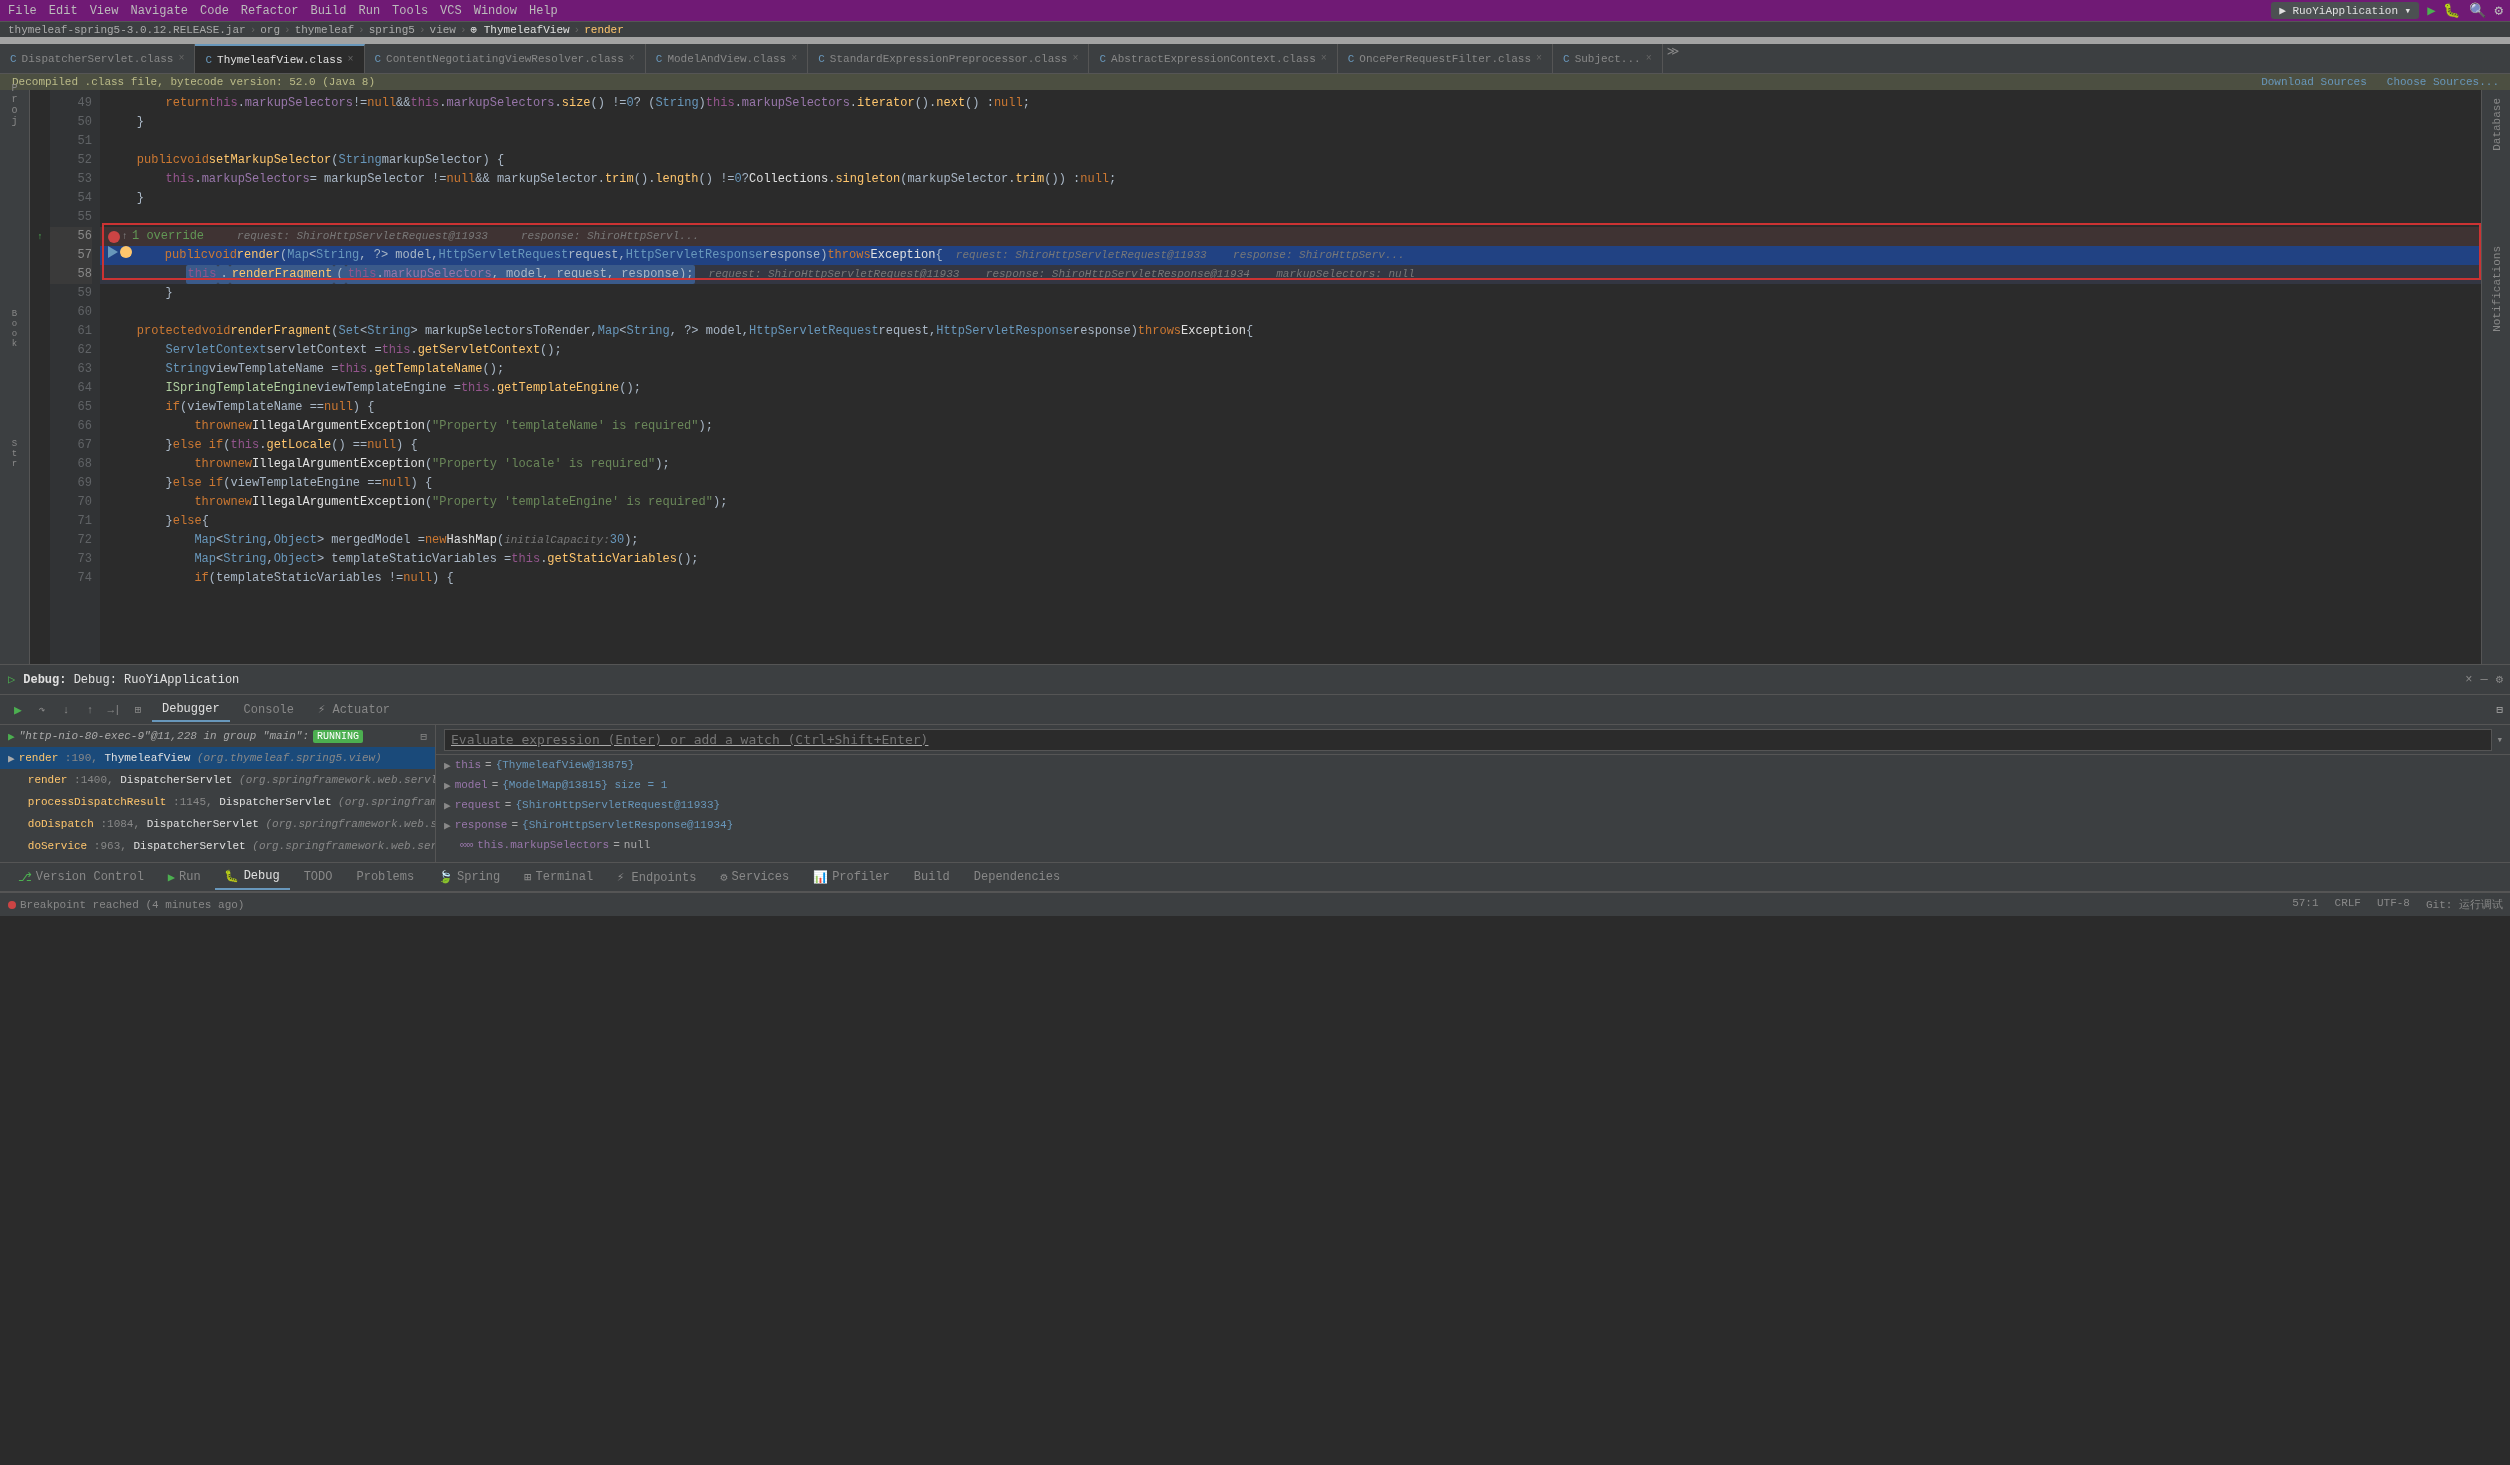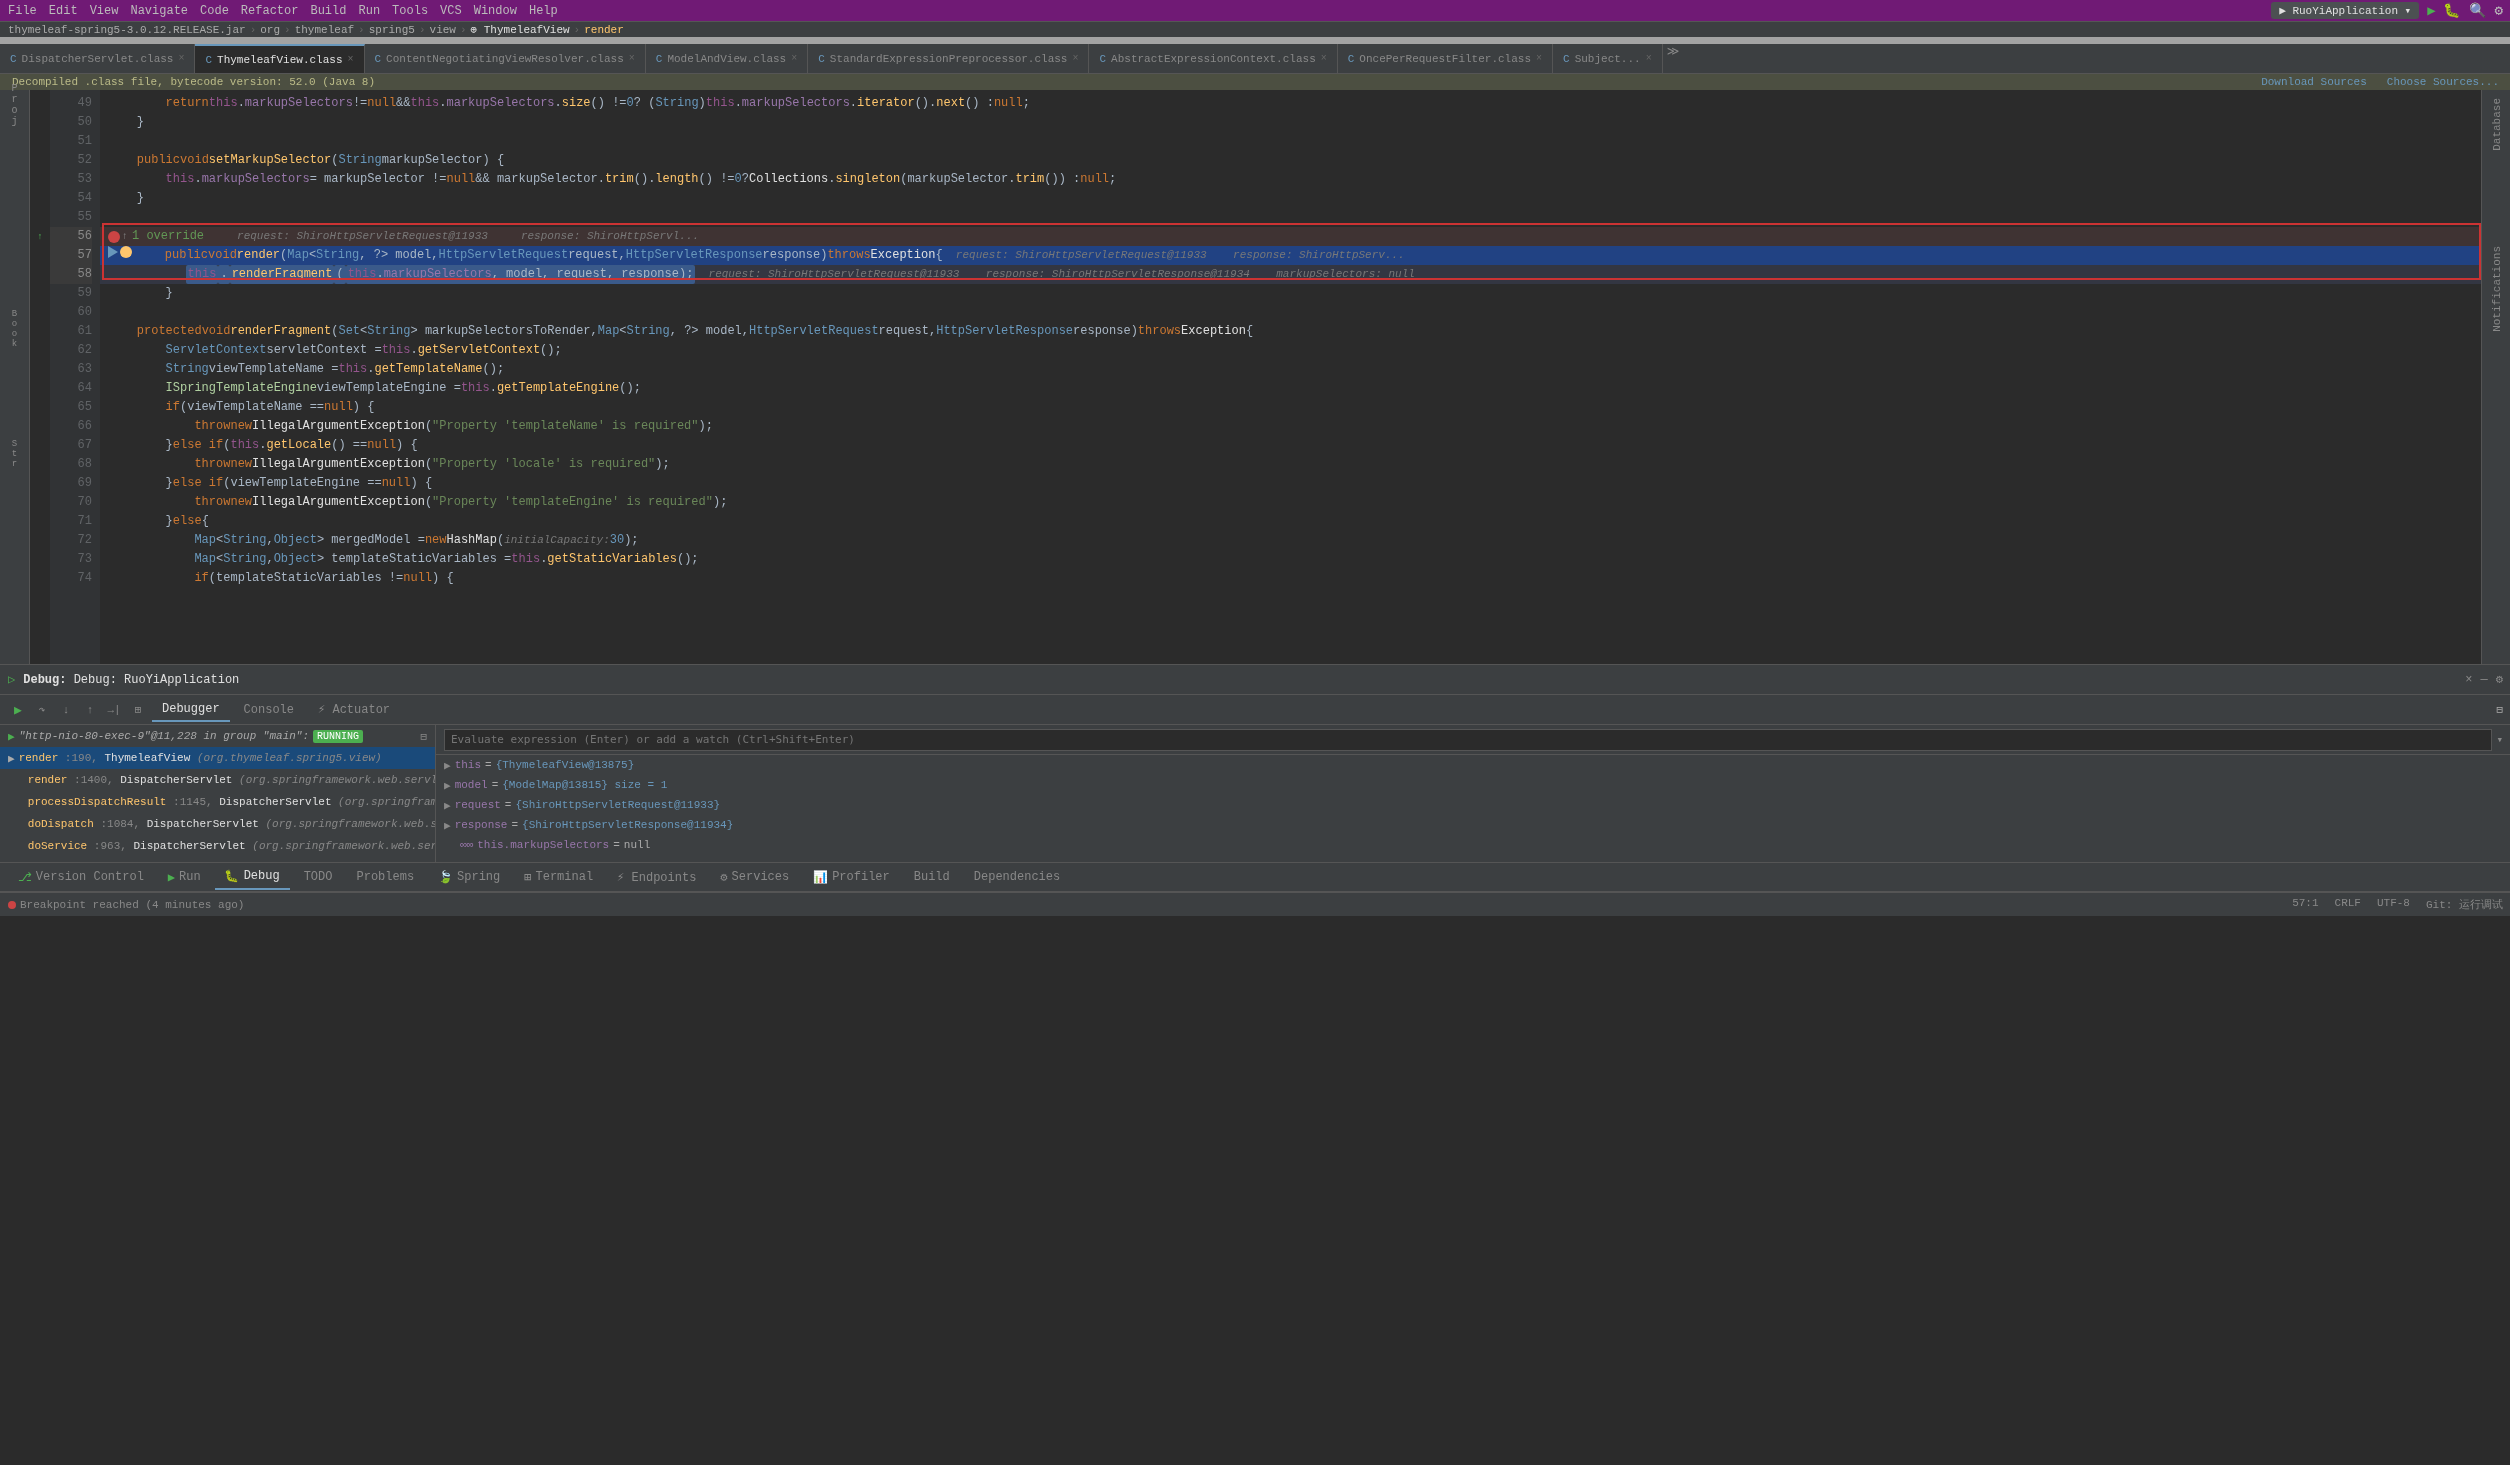--- a/index.html
+++ b/index.html
@@ -371,24 +371,25 @@
       color: #4CAF50;
       cursor: pointer;
     }
 
     
     .eval-input {
       flex: 1;
       background: #2b2b2b;
       border: 1px solid #555;
       color: #aaa;
-      font-size: 11px;
+      font-size: 13px;
       padding: 2px 6px;
       height: 22px;
       font-family: 'Consolas', monospace;
+      text-decoration: underline;
     }
 
     .debug-right-toolbar {
       height: 30px;
       background: #3c3f41;
       display: flex;
       align-items: center;
       padding: 0 8px;
       gap: 4px;
       border-bottom: 1px solid #555;

